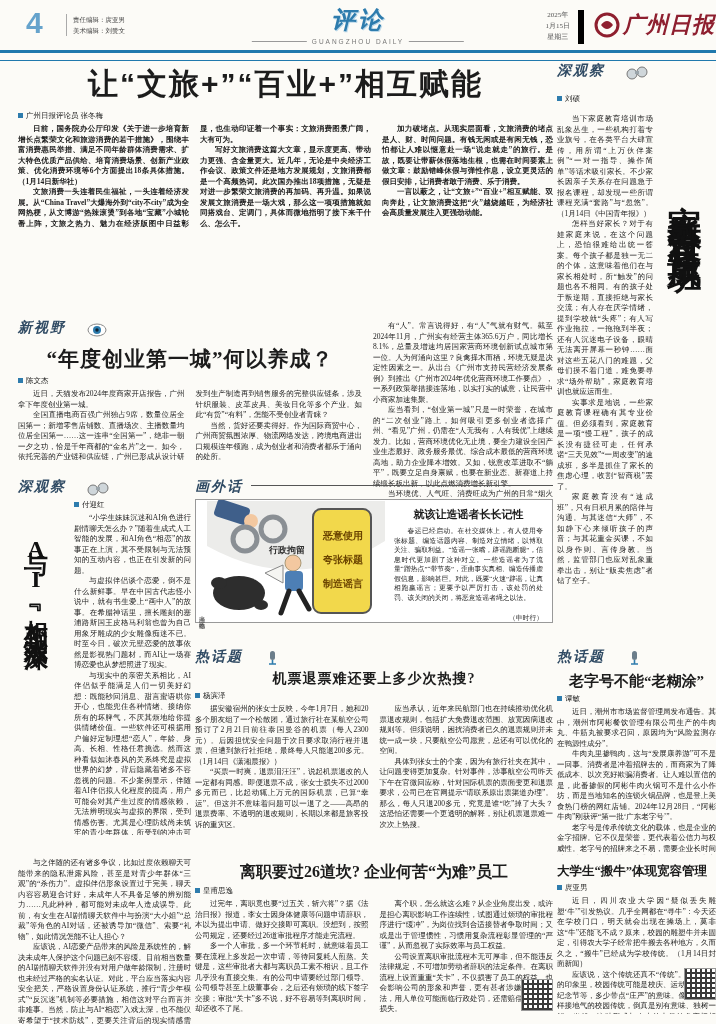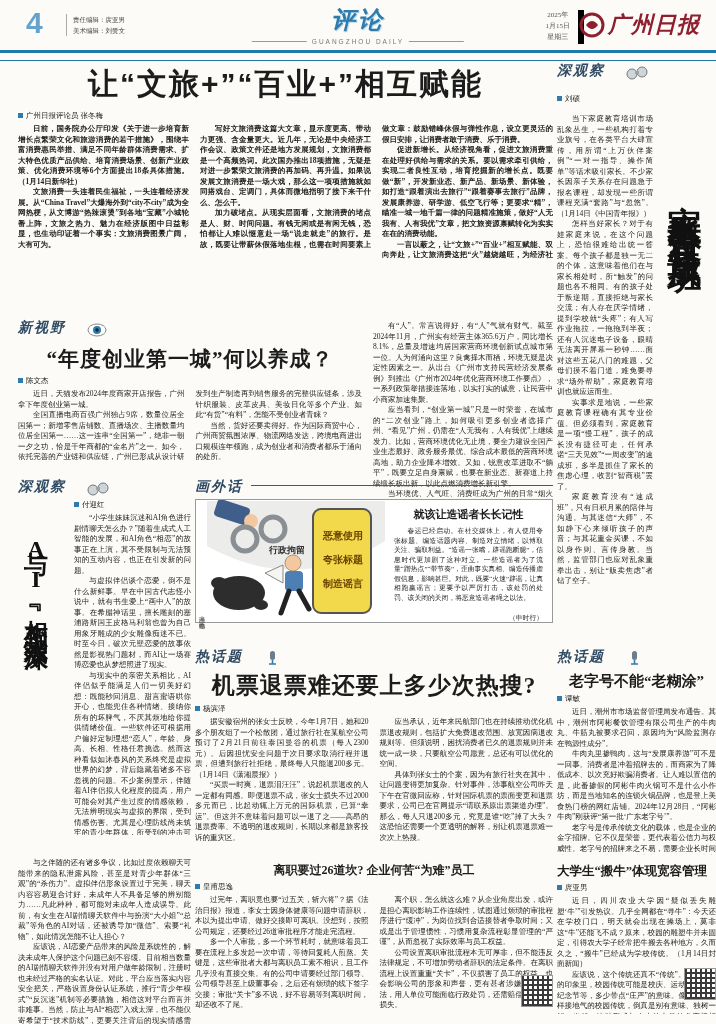--- a/index.html
+++ b/index.html
@@ -11,21 +11,21 @@
   .editors{position:absolute;left:66px;top:14px;font-size:6.5px;line-height:1.7;color:#444;
            border-left:1px solid #aaa;padding-left:6px;}
   .masthead{position:absolute;left:50%;top:4px;transform:translateX(-50%);text-align:center;}
   .masthead-cn{font-size:24px;font-weight:bold;font-style:italic;color:#2e7cad;letter-spacing:3px;
                text-shadow:1px 1px 0 #bcd9ea;}
   .masthead-en{display:flex;align-items:center;gap:5px;font-size:6.5px;color:#777;
                letter-spacing:2px;font-family:"Liberation Sans",sans-serif;margin-top:2px;}
   .masthead-en .ln{width:55px;border-top:1px solid #999;}
   .dateblock{position:absolute;right:132px;top:10px;text-align:center;font-size:7px;color:#555;
              line-height:1.6;padding-right:8px;border-right:6px solid #000000;}
-  .brand{position:absolute;right:16px;top:10px;display:flex;align-items:center;gap:3px;}
+  .brand{position:absolute;right:1px;top:10px;display:flex;align-items:center;gap:3px;}
   .brand-cn{font-size:22px;font-weight:bold;font-style:italic;color:#8e1f2f;letter-spacing:1px;}
   .rules{position:absolute;left:0;right:0;top:50px;height:7px;
          border-top:3px solid #2079ad;border-bottom:1px solid #2079ad;}
   
   .sec{display:flex;align-items:flex-end;gap:21px;font-weight:bold;font-style:italic;
        color:#2f4a63;font-size:14px;letter-spacing:2px;}
   .byline{font-size:7.5px;color:#222;margin:3px 0;}
   .sq{display:inline-block;width:5px;height:5px;background:#2e7cad;margin-right:3px;}
   .body{font-size:7.5px;line-height:10.5px;text-align:justify;color:#222;overflow:hidden;}
   .body p{margin:0;text-indent:2em;}
@@ -56,24 +56,24 @@
   .hw-hdr .line{flex:1;border-top:1.5px solid #555;margin-left:8px;margin-bottom:4px;}
   .hw-box{margin-top:3px;border:1px solid #999;height:122px;display:flex;background:#fff;}
   .hw-credit{writing-mode:vertical-rl;text-orientation:upright;font-size:6px;color:#555;
              padding:4px 1px;align-self:flex-end;}
   .hw-cartoon{width:178px;flex:none;}
   .hw-text{flex:1;padding:7px 9px 4px;}
   .hw-text h3{margin:0 0 4px;text-align:center;font-size:11px;}
   .hw-text .body{font-size:6.8px;line-height:9.5px;height:86px;}
   .hw-sign{text-align:right;font-size:6.8px;color:#333;margin-top:1px;}
   .a-jipiao{position:absolute;left:195px;top:648px;width:358px;}
-  .a-jipiao h2{margin:4px 0 2px;text-align:center;font-size:23px;letter-spacing:1px;}
+  .a-jipiao h2{margin:4px 0 2px;text-align:center;font-size:14px;letter-spacing:1px;}
   .a-jipiao .body{height:138px;}
   .a-lizhi{position:absolute;left:195px;top:860px;width:358px;}
-  .a-lizhi h2{margin:2px 0 2px;text-align:center;font-size:12px;}
+  .a-lizhi h2{margin:2px 0 2px;text-align:center;font-size:16px;}
   .a-lizhi .body{height:118px;}
   .a-jiating{position:absolute;left:557px;top:62px;width:153px;height:584px;}
   .jiating-body{position:absolute;left:0;top:52px;width:96px;height:528px;}
   .jiating-vt{position:absolute;right:2px;top:116px;height:468px;font-size:34px;letter-spacing:6px;}
   .a-right-bot{position:absolute;left:557px;top:648px;width:159px;}
   .a-right-bot h2{margin:6px 0 2px;text-align:center;font-size:15px;}
   .a-right-bot h3{margin:8px 0 2px;font-size:12.5px;}
   .laozihao-body{height:148px;}
   .banniu-body{height:118px;}
 </style>
@@ -110,21 +110,20 @@
   <div class="rules"></div>
 
   <div class="a-wenlv">
     <h1 class="h-sans">让“文旅+”“百业+”相互赋能</h1>
     <div class="byline"><span class="sq"></span><span>广州日报评论员 张冬梅</span></div>
     <div class="body cols3">
       <p>日前，国务院办公厅印发《关于进一步培育新增长点繁荣文化和旅游消费的若干措施》，围绕丰富消费惠民举措、满足不同年龄群体消费需求、扩大特色优质产品供给、培育消费场景、创新产业政策、优化消费环境等6个方面提出18条具体措施。（1月14日新华社）</p>
       <p>文旅消费一头连着民生福祉，一头连着经济发展。从“China Travel”大爆海外到“city不city”成为全网热梗，从文博游“热辣滚烫”到各地“宝藏”小城轮番上阵，文旅之热力、魅力在经济版图中日益彰显，也生动印证着一个事实：文旅消费图景广阔，大有可为。</p>
       <p>写好文旅消费这篇大文章，显示度更高、带动力更强、含金量更大。近几年，无论是中央经济工作会议、政策文件还是地方发展规划，文旅消费都是一个高频热词。此次国办推出18项措施，无疑是对进一步繁荣文旅消费的再加码、再升温。如果说发展文旅消费是一场大戏，那么这一项项措施就如同搭戏台、定调门，具体而微地指明了接下来干什么、怎么干。</p>
       <p>加力破堵点。从现实层面看，文旅消费的堵点是人、财、时间问题。有钱无闲或是有闲无钱，恐怕都让人难以惬意赴一场“说走就走”的旅行。是故，既要让带薪休假落地生根，也需在时间要素上做文章：鼓励错峰休假与弹性作息，设立更灵活的假日安排，让消费者敢于消费、乐于消费。</p>
-      <p>促进新增长。从经济视角看，促进文旅消费重在处理好供给与需求的关系。要以需求牵引供给，实现二者良性互动，培育挖掘新的增长点。既要做“新”，开发新业态、新产品、新场景、新体验，如打造“跟着演出去旅行”“跟着赛事去旅行”品牌，发展康养游、研学游、低空飞行等；更要求“精”，瞄准一城一地千篇一律的问题精准施策，做好“人无我有、人有我优”文章，把文旅资源禀赋转化为实实在在的消费动能。</p>
       <p>一言以蔽之，让“文旅+”“百业+”相互赋能、双向奔赴，让文旅消费这把“火”越烧越旺，为经济社会高质量发展注入更强劲动能。</p>
     </div>
   </div>
 
   <div class="a-chuangye">
     <div class="chuangye-left">
       <div class="sec">
         <span>新视野</span>
         <svg width="20" height="14" viewBox="0 0 20 14">
           <ellipse cx="10" cy="7" rx="9" ry="6" fill="#fff" stroke="#888"></ellipse>

